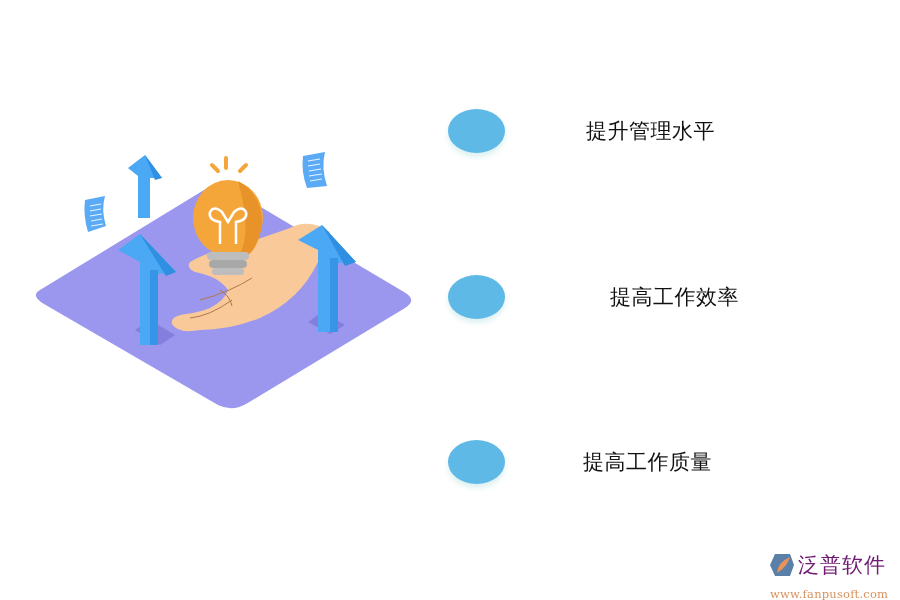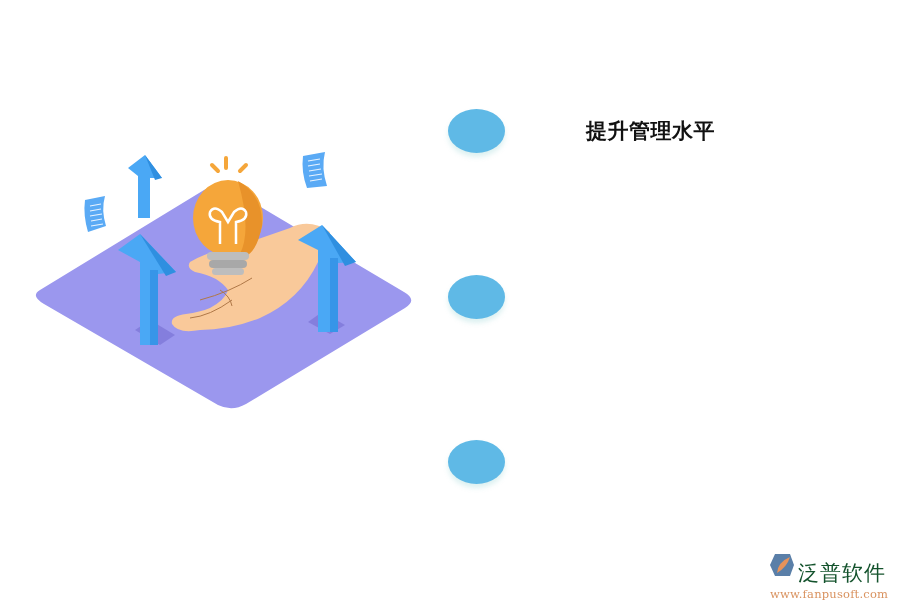--- a/index.html
+++ b/index.html
@@ -2,23 +2,23 @@
 <html><head>
 <meta charset="utf-8">
 <style>
   html, body { margin:0; padding:0; background:#ffffff; }
   body { width:900px; height:600px; position:relative; overflow:hidden;
          font-family:"DejaVu Sans", "Liberation Sans", sans-serif; }
   .illus { position:absolute; left:0; top:0; width:440px; height:440px; }
   .item { position:absolute; left:448px; width:420px; height:50px; }
   .dot { position:absolute; left:0; top:0; width:57px; height:44px; border-radius:50%;
          background:#5fb9e6; box-shadow:0 4px 5px rgba(120,200,200,0.25); }
-  .label { position:absolute; top:8px; font-size:21px; font-weight:bold; color:#111; white-space:nowrap; letter-spacing:0.5px; }
+  .label { position:absolute; top:8px; font-size:21px; font-weight:normal; color:#111; white-space:nowrap; letter-spacing:0.5px; }
   .logo { position:absolute; left:768px; top:551px; width:125px; height:45px; }
-  .logo-text { position:absolute; left:30px; top:8px; font-size:21px; color:#14532d; letter-spacing:1px; }
+  .logo-text { position:absolute; left:30px; top:0; font-size:21px; color:#701a75; letter-spacing:1px; }
   .logo-url { position:absolute; left:2px; top:36px; font-family:"DejaVu Serif", serif; font-size:11.5px; color:#d9925f; letter-spacing:0.2px; }
 </style>
 </head>
 <body>
 
 <svg class="illus" viewBox="0 0 440 440" xmlns="http://www.w3.org/2000/svg">
 
   <path d="M40 290 Q30 296 44 304 L218 405 Q232 412 246 404 L405 308 Q418 300 404 292 L232 190 Q218 182 204 190 Z" fill="#9b97ee"></path>
 
   <path d="M135 330 L160 345 L175 335 L150 320 Z" fill="#7a74d6" opacity="0.7"></path>
@@ -66,23 +66,25 @@
     <rect x="330" y="258" width="8" height="74" fill="#3795e8"></rect>
   </g>
 </svg>
 
 <div class="item" style="top:109px;">
   <div class="dot"></div>
   <div class="label" style="left:138px;">提升管理水平</div>
 </div>
 <div class="item" style="top:275px;">
   <div class="dot"></div>
+  <div class="label" style="left:162px;">提高工作效率</div>
 </div>
 <div class="item" style="top:440px;">
   <div class="dot"></div>
+  <div class="label" style="left:135px;">提高工作质量</div>
 </div>
 
 <div class="logo">
   <svg width="28" height="24" viewBox="0 0 28 24" style="position:absolute;left:0;top:2px;">
     <path d="M7 1 L22 1 L26 12 L22 23 L7 23 L2 12 Z" fill="#5a7fa8"></path>
     <path d="M9 20 Q10 9 22 4 Q19 14 9 20 Z" fill="#e8935a"></path>
   </svg>
   <div class="logo-text">泛普软件</div>
   <div class="logo-url">www.fanpusoft.com</div>
 </div>

